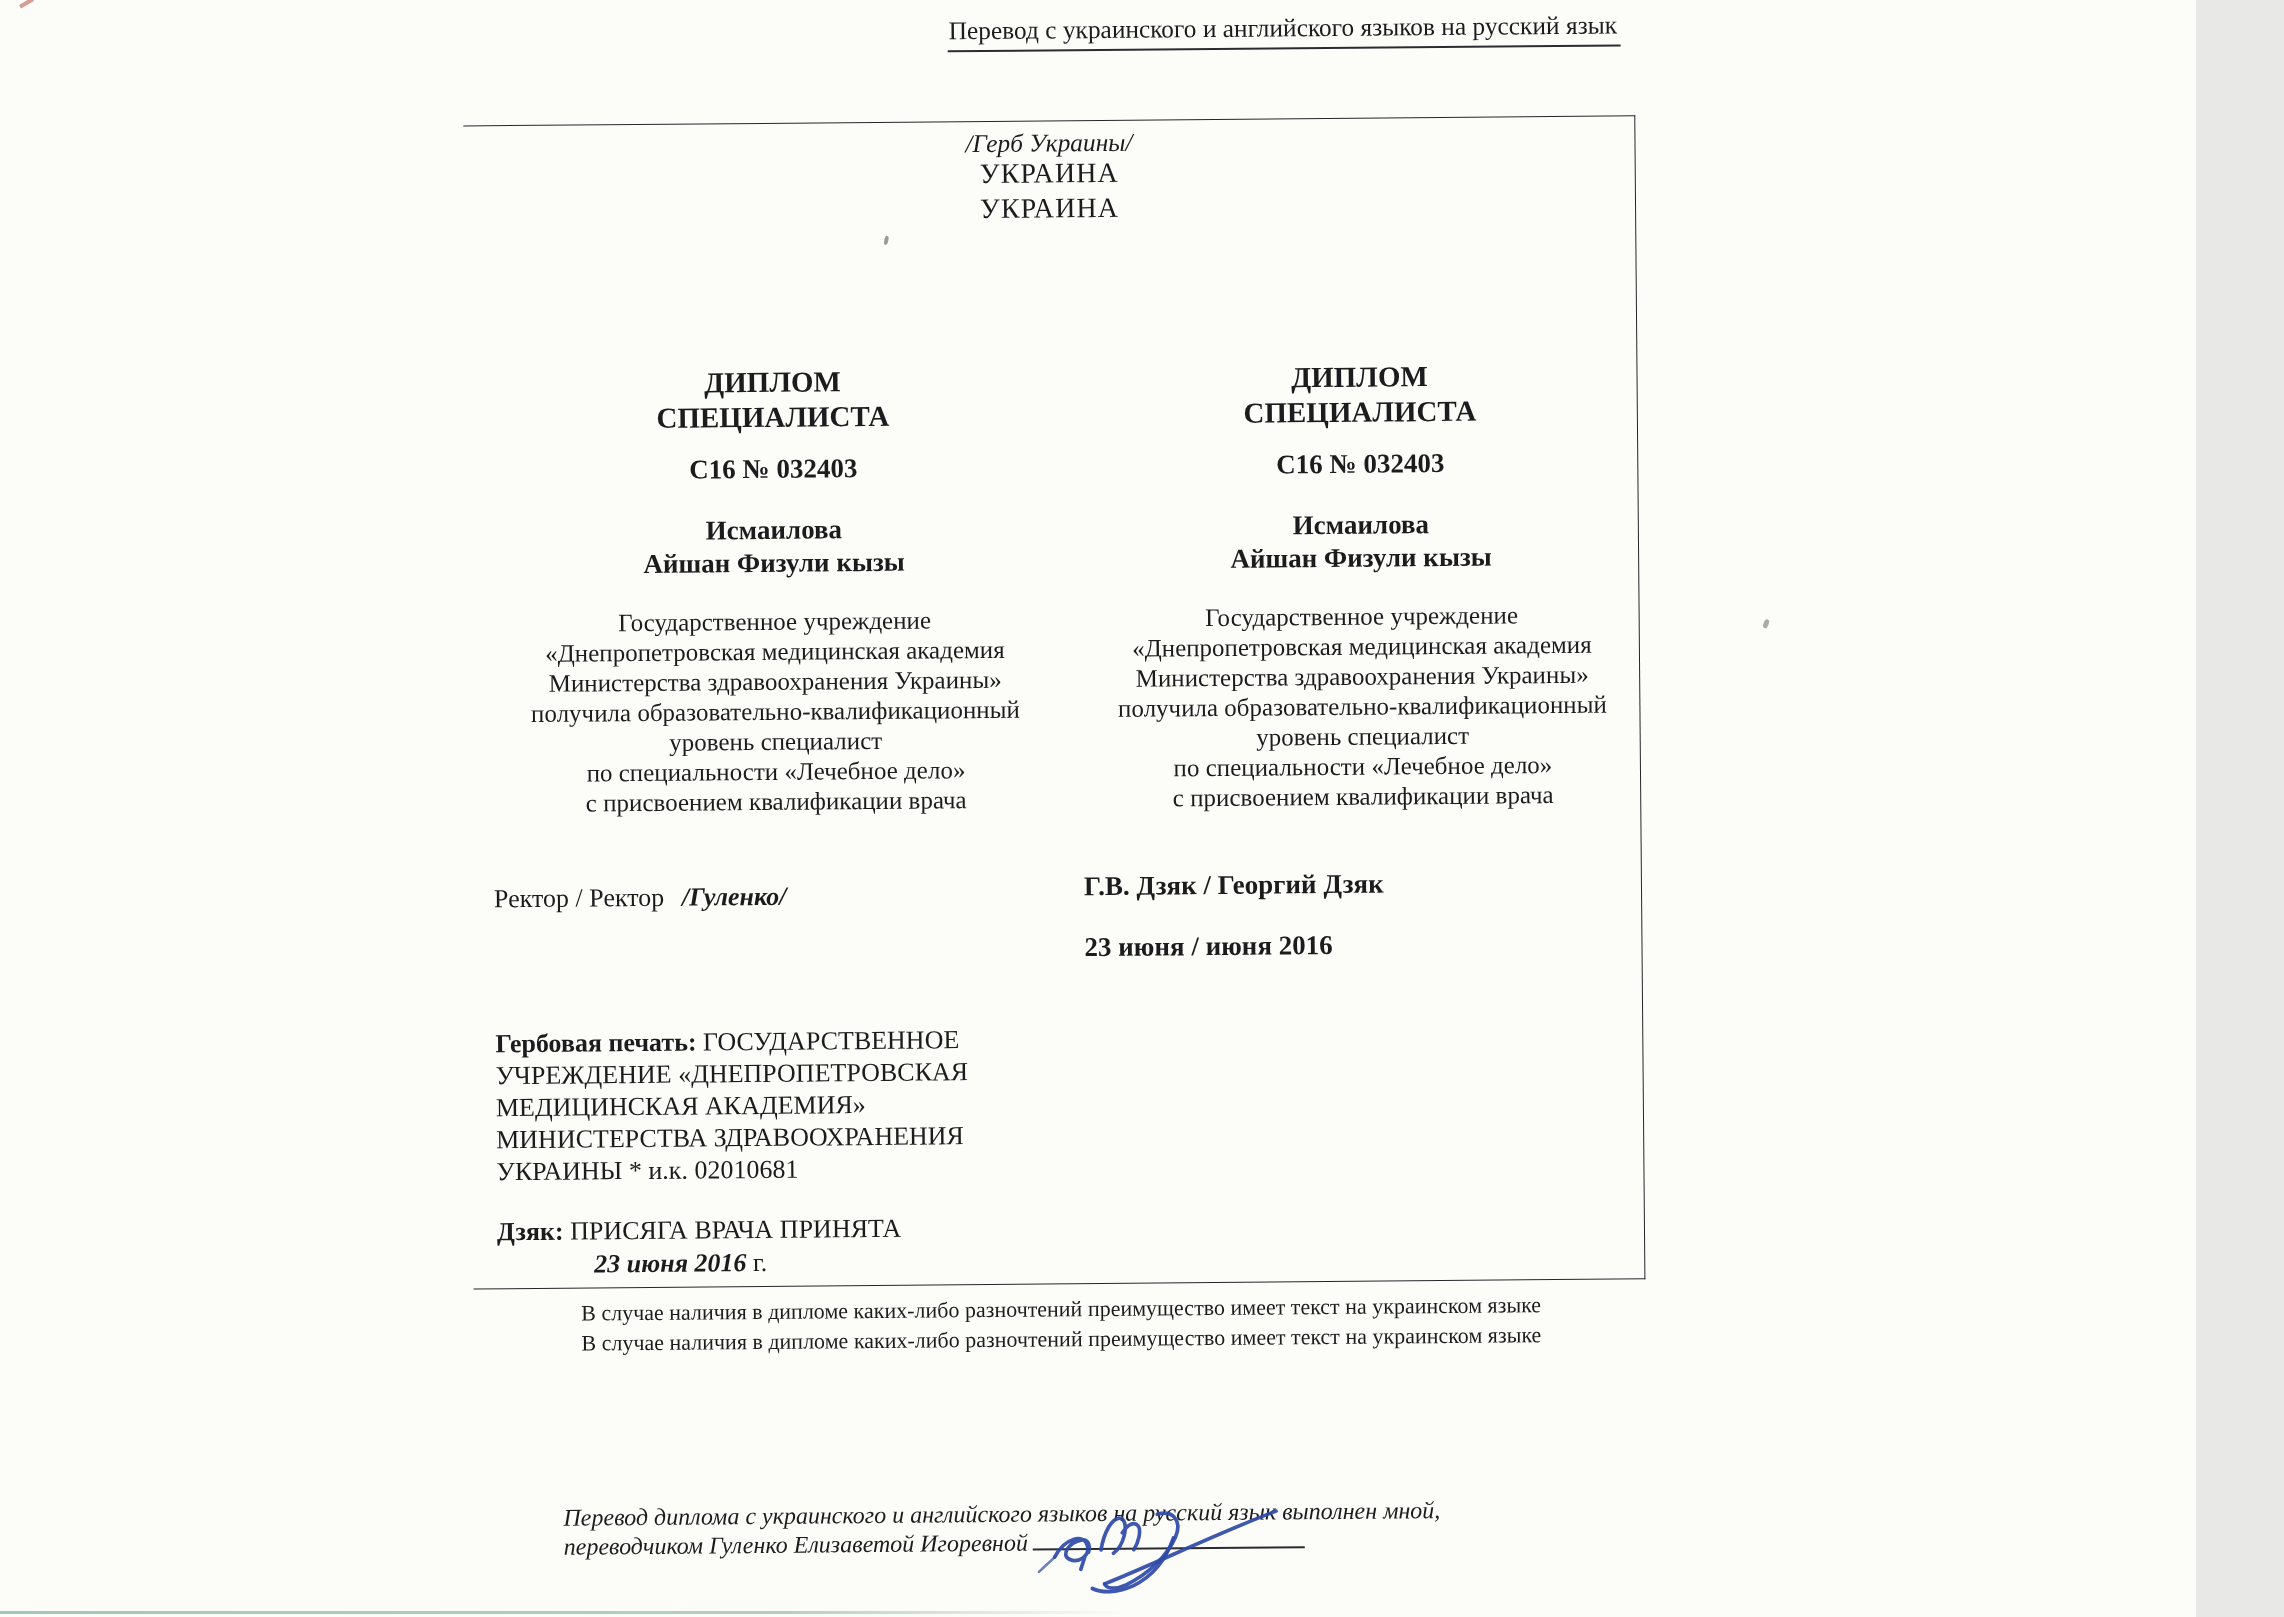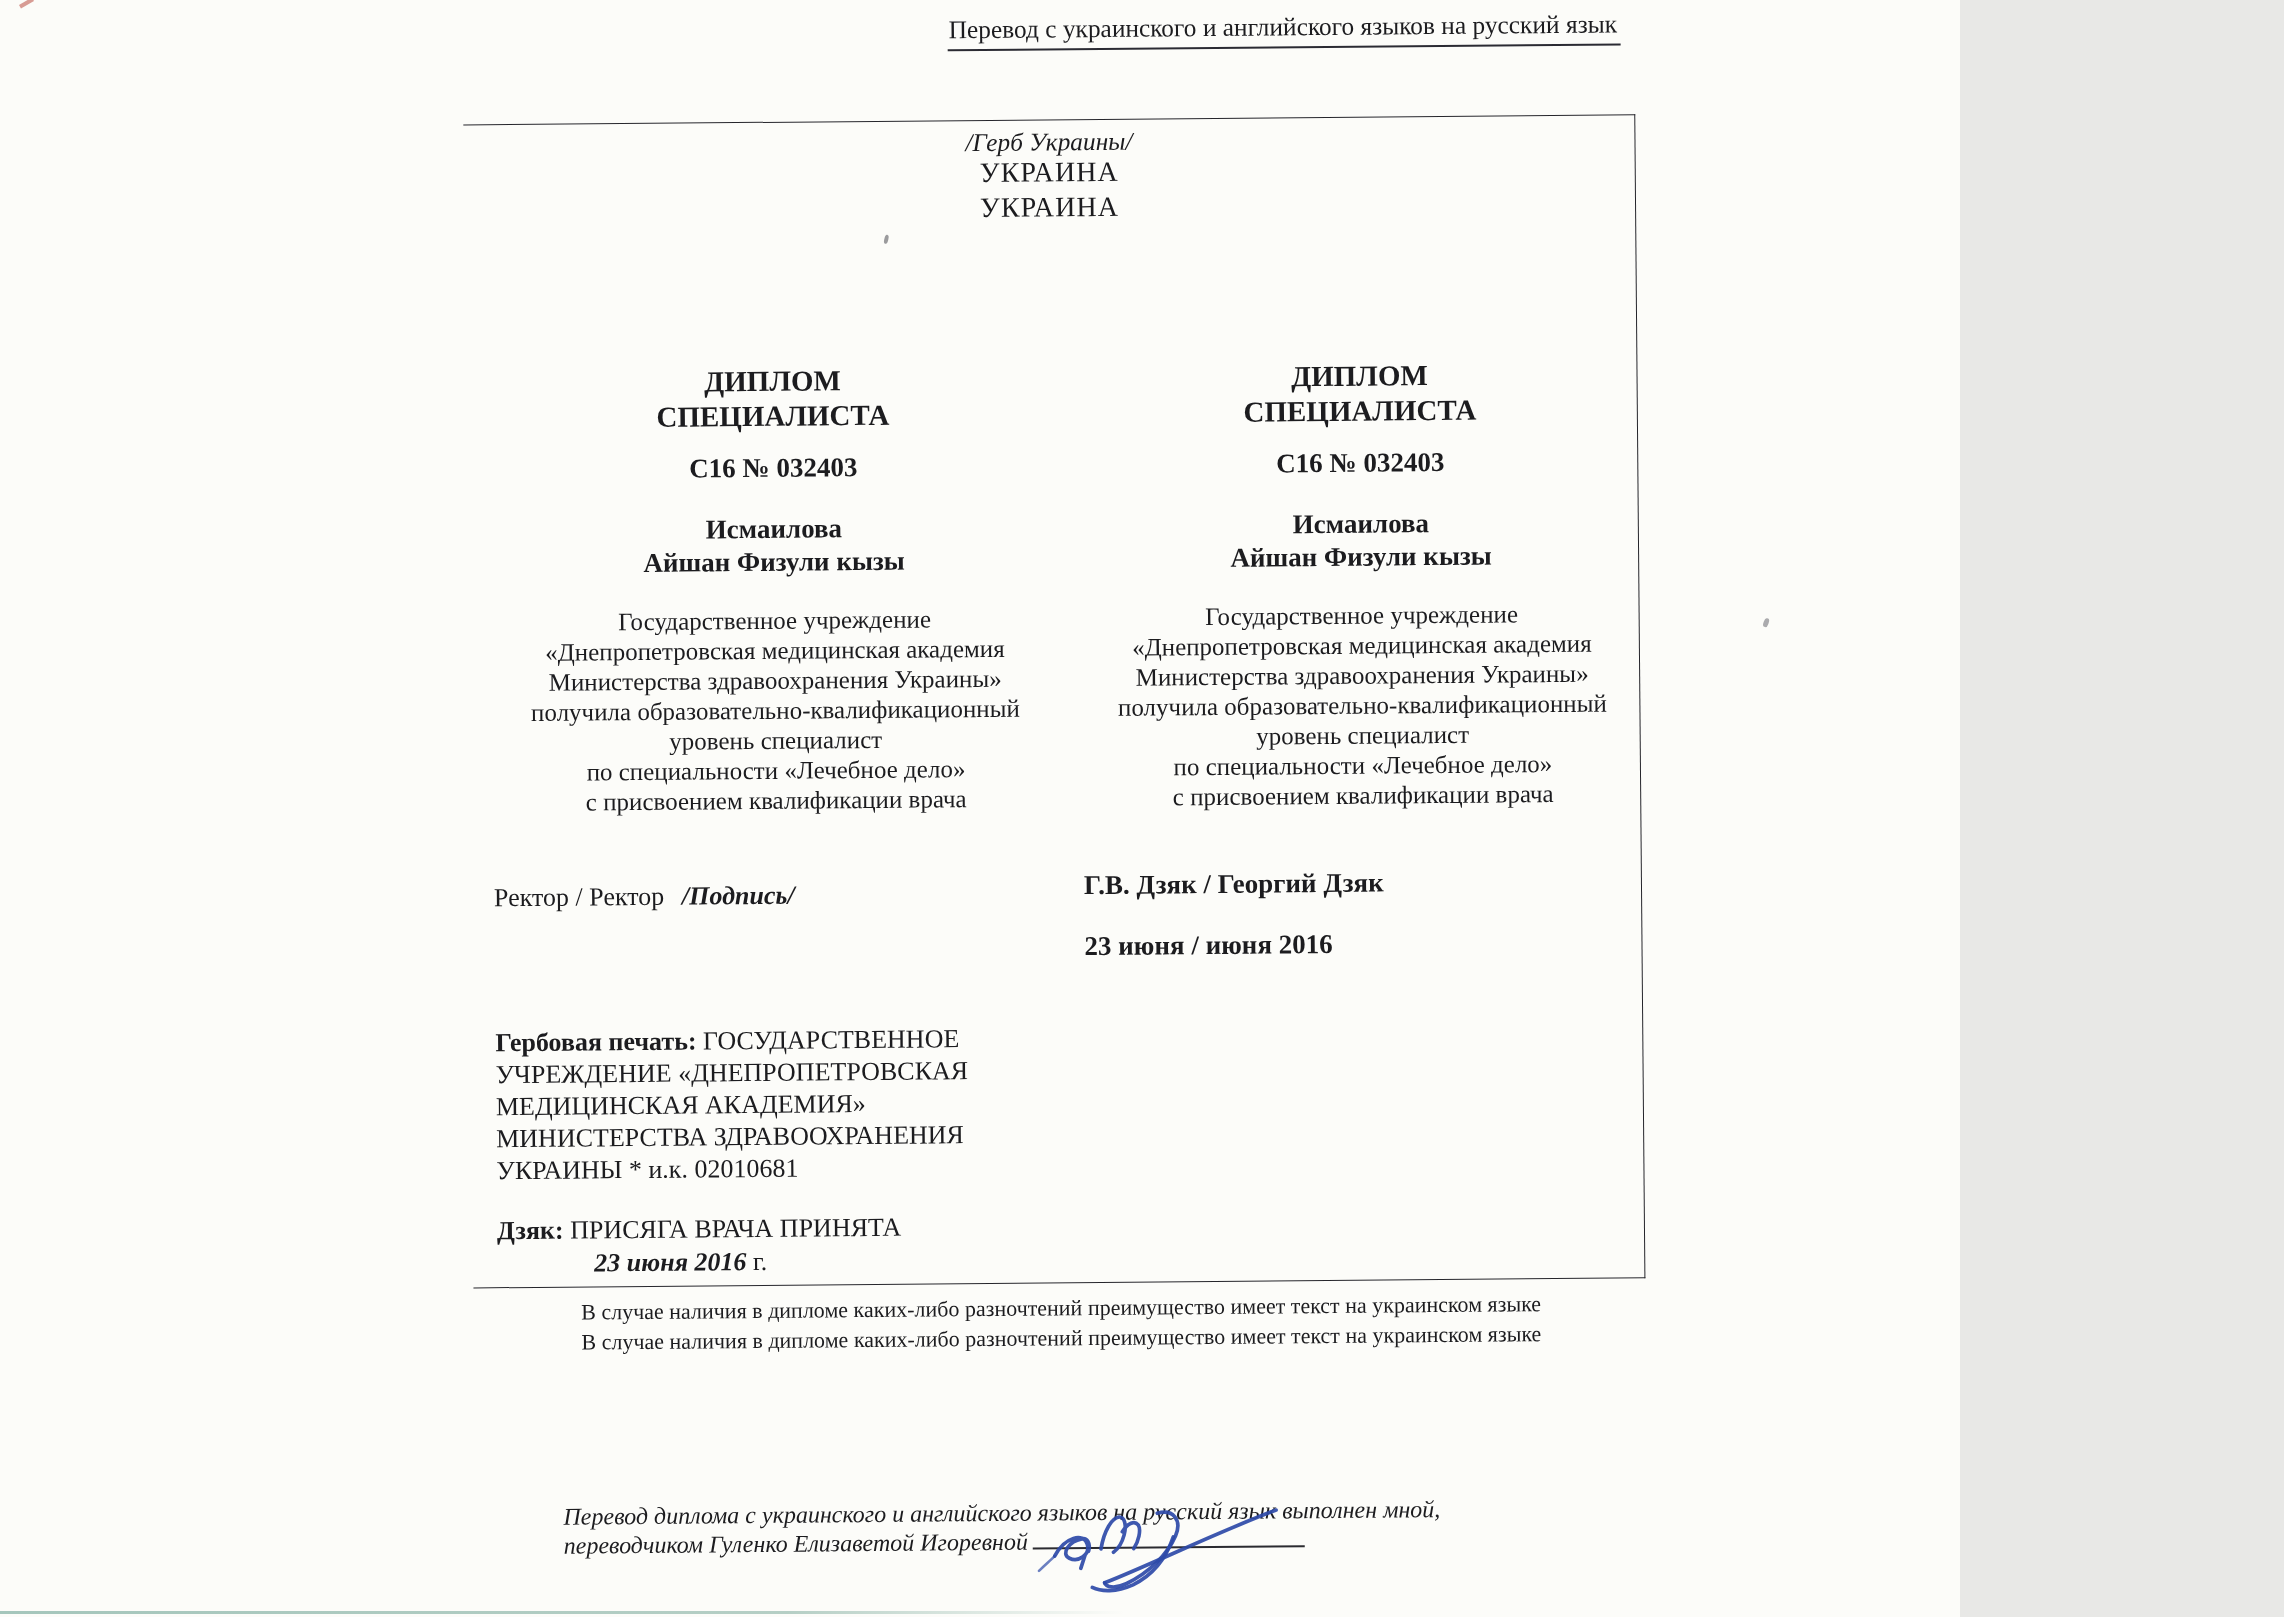--- a/index.html
+++ b/index.html
@@ -1,17 +1,17 @@
 <!DOCTYPE html>
 <html style="font-size:9px"><head>
 <meta charset="utf-8">
 <style>
   html,body{margin:0;padding:0;background:#e8e8e6;}
   .page{
-    position:relative;width:1960px;height:1617px;overflow:hidden;
+    position:relative;width:2196px;height:1617px;overflow:hidden;
     background:#fcfcf9;
     font-family:"Liberation Serif","DejaVu Serif",serif;
     color:#1c1c1f;
   }
   .scan{position:absolute;inset:0;transform:rotate(-0.5deg);transform-origin:50% 48%;}
 
   .header{
     position:absolute;left:954px;top:14.7px;
     font-size:25.4px;line-height:29px;
     border-bottom:2.3px solid #2b2b33;padding:0 3.4px 5.7px 1.1px;
@@ -118,21 +118,21 @@
           <div>Министерства здравоохранения Украины»</div>
           <div>получила образовательно-квалификационный</div>
           <div>уровень специалист</div>
           <div>по специальности «Лечебное дело»</div>
           <div>с присвоением квалификации врача</div>
         </div>
       </div>
 
       <div class="rector">
         <span>Ректор / Ректор</span>
-        <span class="sig-note">/Подпись/</span>
+        <span class="sig-note">/Гуленко/</span>
       </div>
 
       <div class="signer">Г.В. Дзяк / Георгий Дзяк</div>
       <div class="sdate">23 июня / июня 2016</div>
 
       <div class="seal">
         <div>
           <span class="b">Гербовая печать:</span>
           <span>ГОСУДАРСТВЕННОЕ</span>
         </div>

